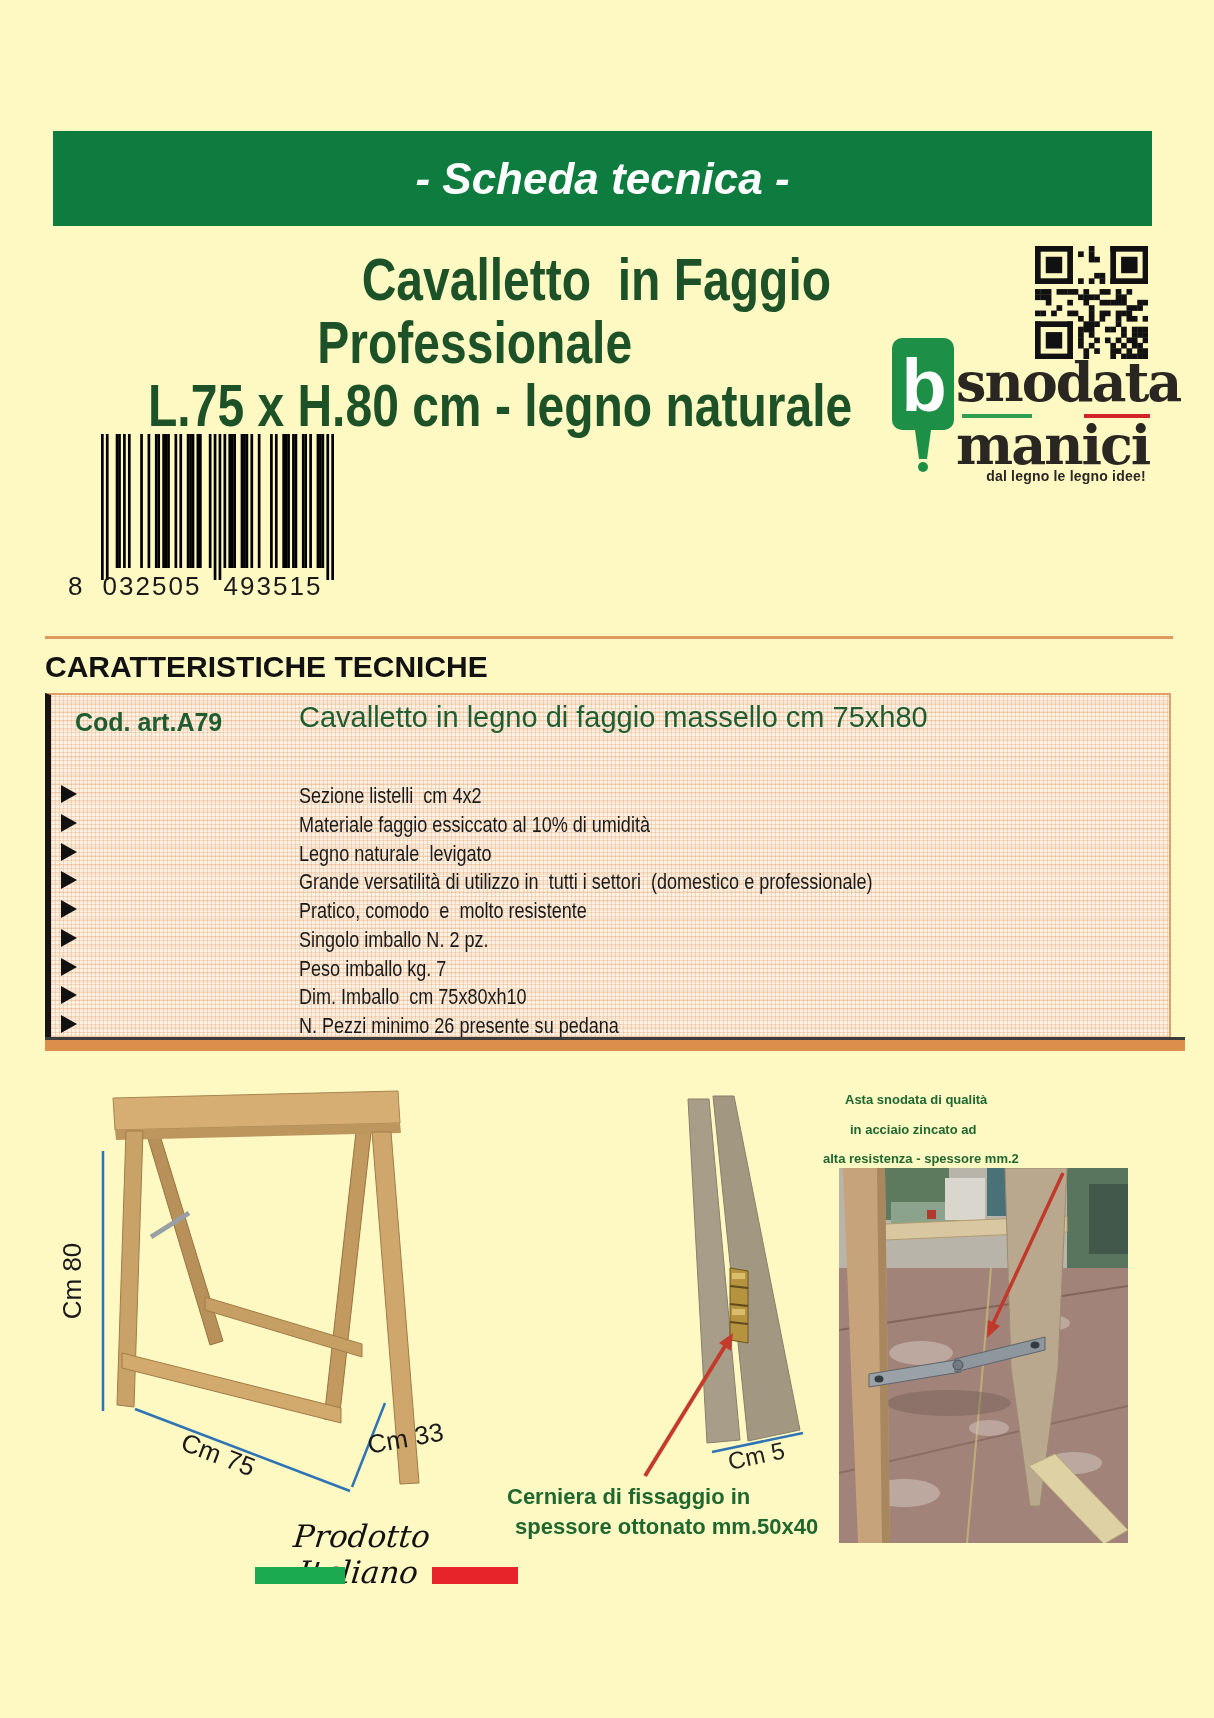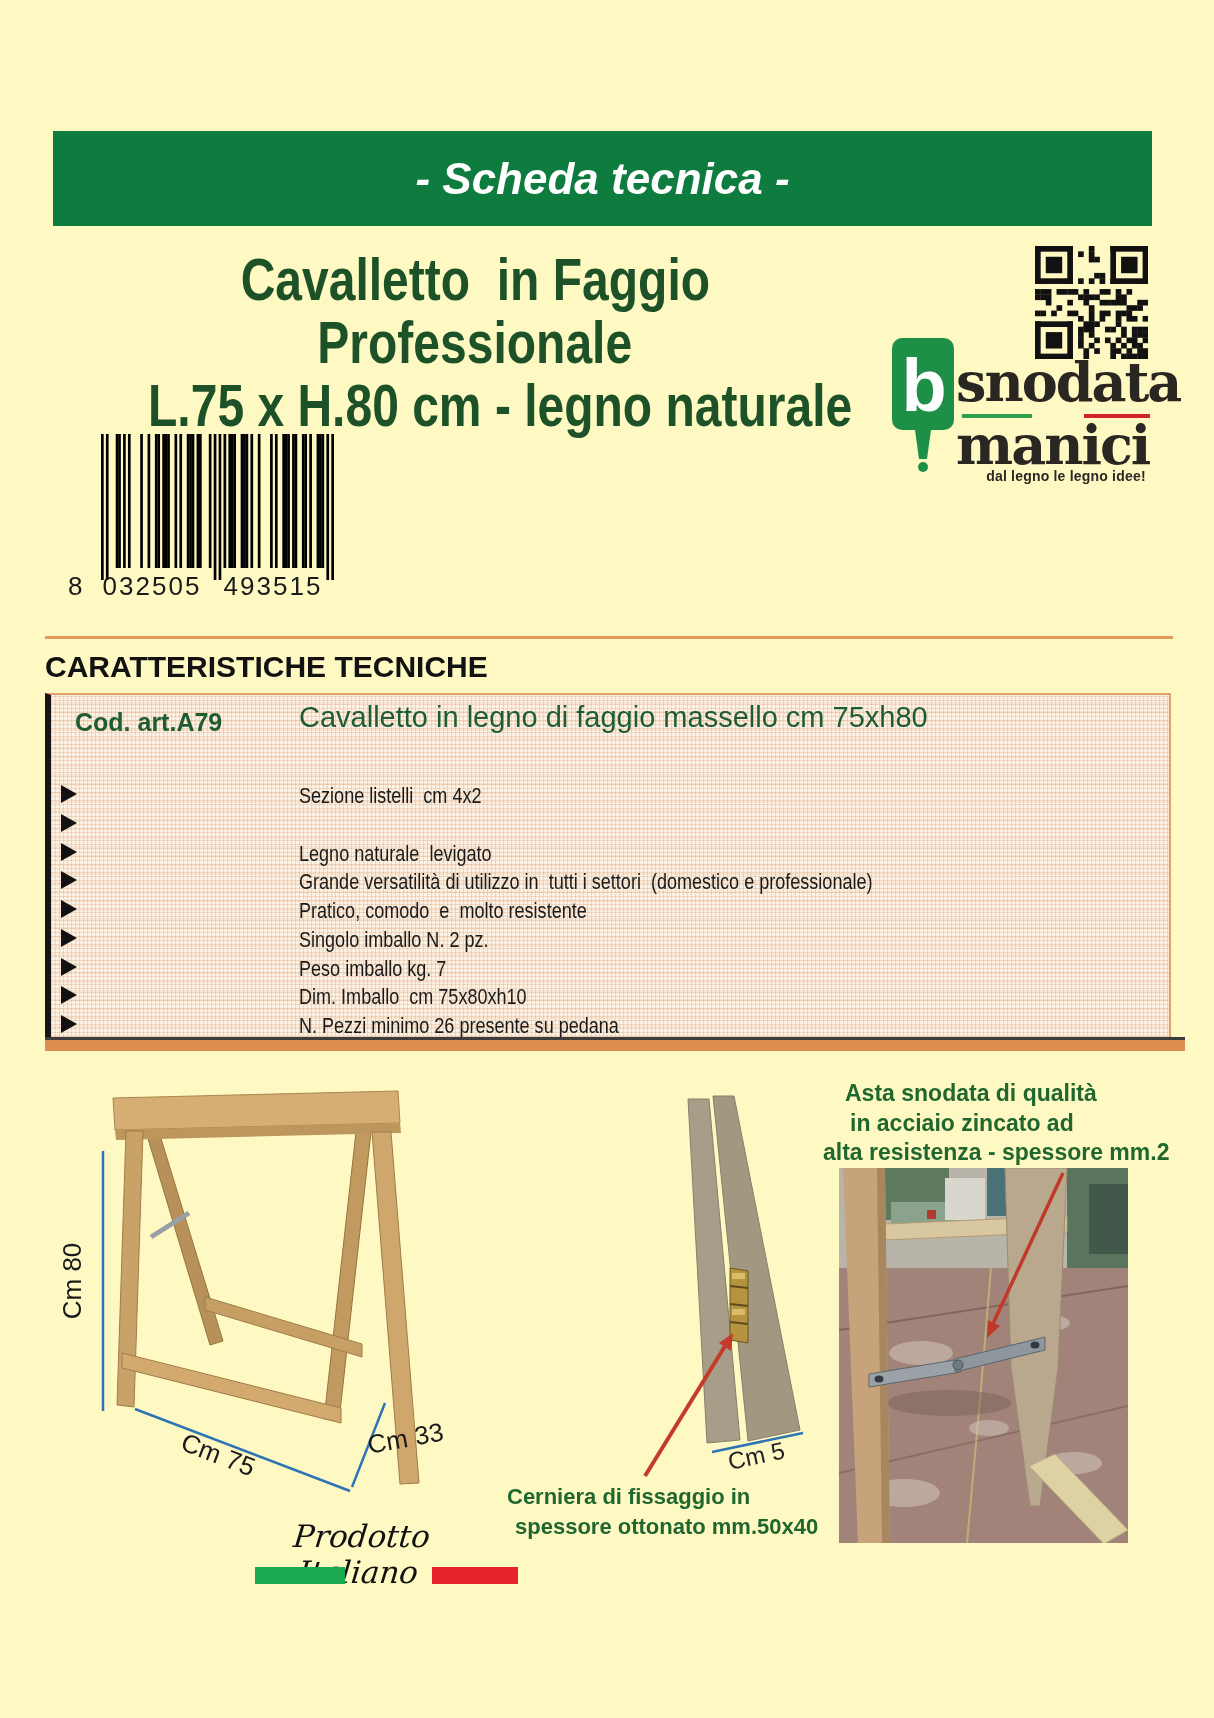--- a/index.html
+++ b/index.html
@@ -24,35 +24,35 @@
            repeating-linear-gradient(0deg, rgba(224,154,96,.14) 0 2px, transparent 2px 9px);}
   .panel-bottom{background:#dc8f4d;border-top:3px solid #3c3c3c;}
   .code-label{font-weight:bold;font-size:25px;color:#1f5c30;}
   .desc-label{font-weight:normal;font-size:29px;color:#1f5c30;white-space:pre;}
   .spec-text{display:inline-block;transform:scaleX(.82);transform-origin:left top;
              font-size:22px;color:#191919;white-space:pre;}
   .bullet{width:0;height:0;border-left:16px solid #111111;border-top:9px solid transparent;
           border-bottom:9px solid transparent;}
   .cap-green{font-weight:bold;color:#20662f;white-space:pre;}
   .hinge-cap{font-size:22px;}
-  .stay-cap{font-size:23px;}
+  .stay-cap{font-size:13px;margin-top:12px;}
   .script{font-family:"DejaVu Serif",serif;font-style:italic;font-size:31px;color:#111111;
           transform:skewX(-6deg);text-align:center;width:260px;}
   svg text{font-family:"Liberation Sans",sans-serif;}
 </style>
 </head>
 <body>
 
 <div class="page">
 
   <div class="abs banner" style="left:53px;top:131px;width:1099px;height:95px;">
     <span>- Scheda tecnica -</span>
   </div>
 
-  <div class="abs title-line" style="left:60px;top:247px;">
+  <div class="abs title-line" style="left:60px;top:247px;text-align:right;">
     <span>Cavalletto  in Faggio</span>
   </div>
   <div class="abs title-line" style="left:60px;top:310px;">
     <span>Professionale</span>
   </div>
   <div class="abs title-line" style="left:60px;top:373px;">
     <span>L.75 x H.80 cm - legno naturale</span>
   </div>
 
   <svg id="qr-svg" class="abs" style="left:1035px;top:246px;" width="113" height="113" viewBox="0 0 113 113">
@@ -255,20 +255,21 @@
     <div class="abs code-label" style="left:24px;top:13px;">Cod. art.A79</div>
     <div class="abs desc-label" style="left:248px;top:6px;">Cavalletto in legno di faggio massello cm 75xh80</div>
 
     <div class="abs" style="left:10px;top:90px;">
         <div class="bullet"></div>
       </div>
     <div class="abs" style="left:248px;top:88px;"><span class="spec-text">Sezione listelli  cm 4x2</span></div>
     <div class="abs" style="left:10px;top:119px;">
         <div class="bullet"></div>
       </div>
+    <div class="abs" style="left:248px;top:117px;"><span class="spec-text">Materiale faggio essiccato al 10% di umidità</span></div>
     <div class="abs" style="left:10px;top:148px;">
         <div class="bullet"></div>
       </div>
     <div class="abs" style="left:248px;top:146px;"><span class="spec-text">Legno naturale  levigato</span></div>
     <div class="abs" style="left:10px;top:176px;">
         <div class="bullet"></div>
       </div>
     <div class="abs" style="left:248px;top:174px;"><span class="spec-text">Grande versatilità di utilizzo in  tutti i settori  (domestico e professionale)</span></div>
     <div class="abs" style="left:10px;top:205px;">
         <div class="bullet"></div>

